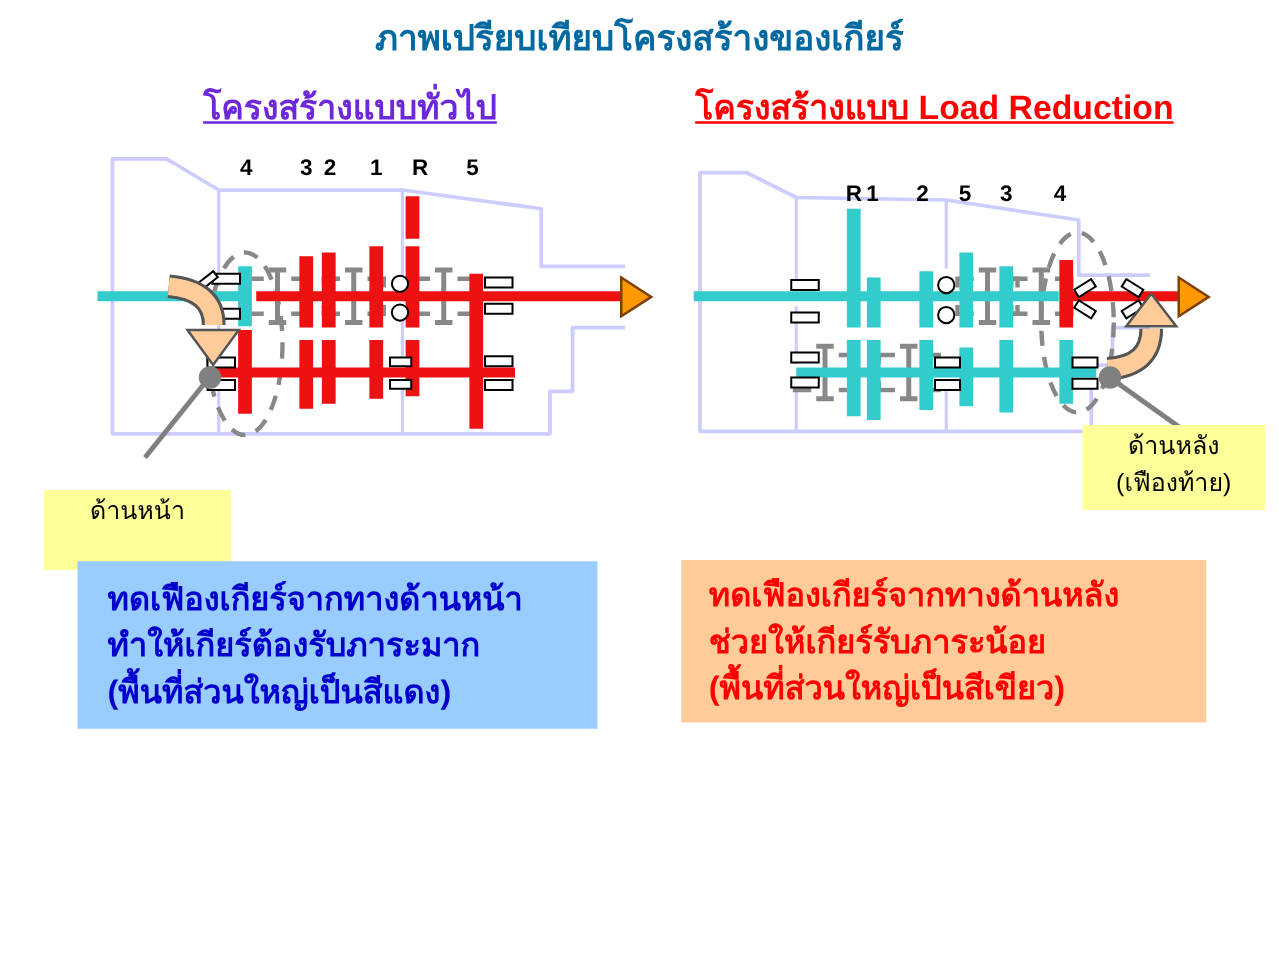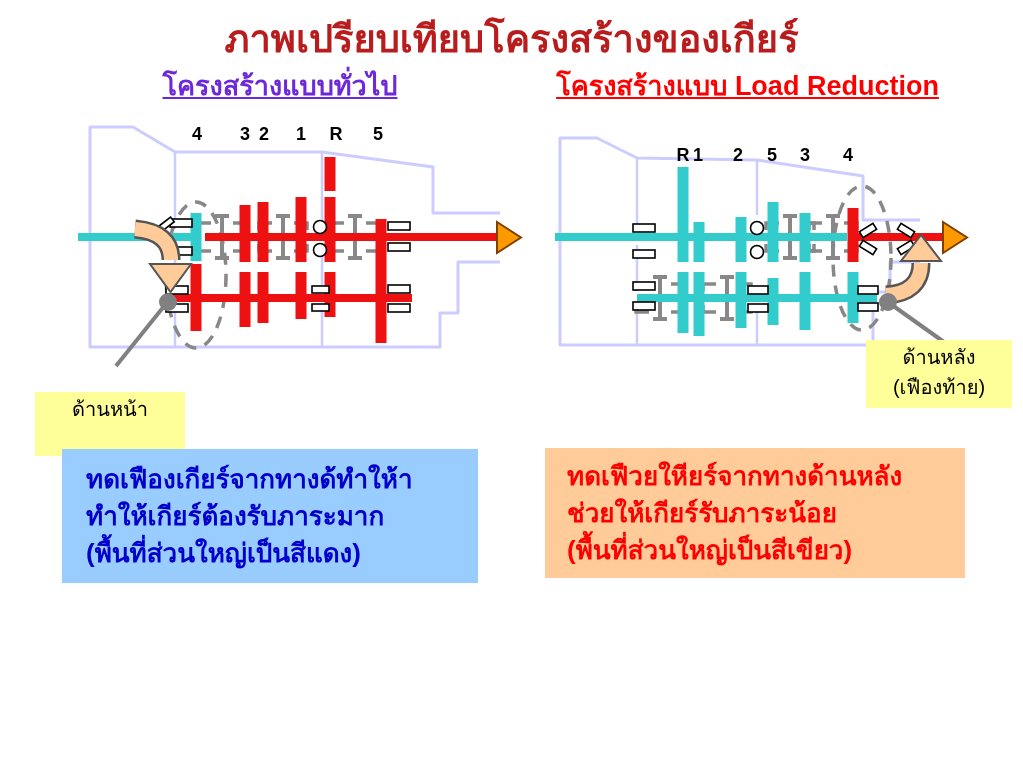--- a/index.html
+++ b/index.html
@@ -1,20 +1,20 @@
 <!DOCTYPE html>
 <html><head>
 <meta charset="utf-8">
 <style>
   html,body{margin:0;padding:0;background:#fff;}
   #slide{position:relative;width:1023px;height:768px;background:#ffffff;overflow:hidden;
          font-family:"Liberation Sans","DejaVu Sans",sans-serif;}
   #slide-title{position:absolute;left:0;top:8px;width:1023px;text-align:center;
          font-family:"Liberation Serif","DejaVu Serif",serif;
-         font-size:38px;font-weight:bold;color:#b91c1c;}
+         font-size:28px;font-weight:bold;color:#0369a1;}
   .heading{position:absolute;top:64px;font-size:27px;font-weight:bold;
          text-decoration:underline;text-align:center;white-space:nowrap;}
   #heading-left{left:100px;width:360px;}
   #heading-right{left:540px;width:415px;}
   #dsvg{position:absolute;left:0;top:0;}
   .callout{position:absolute;text-align:center;font-size:20px;line-height:30px;
          color:#000;padding-top:2px;overflow:hidden;}
   #callout-left{left:35px;top:364px;width:150px;height:62px;}
   #callout-right{left:866px;top:340px;width:146px;height:66px;}
   .note{position:absolute;font-size:26px;font-weight:bold;line-height:37px;overflow:hidden;}
@@ -198,22 +198,22 @@
 
   <div id="callout-left" class="callout" style="background: rgb(255, 255, 153); margin-top: 28px;">
     <div>ด้านหน้า</div>
   </div>
   <div id="callout-right" class="callout" style="background: rgb(255, 255, 153);">
     <div>ด้านหลัง</div>
     <div>(เฟืองท้าย)</div>
   </div>
 
   <div id="note-left" class="note" style="background: rgb(153, 204, 255); color: rgb(0, 0, 204);">
-    <div>ทดเฟืองเกียร์จากทางด้ทำให้า</div>
+    <div>ทดเฟืองเกียร์จากทางด้านหน้า</div>
     <div>ทำให้เกียร์ต้องรับภาระมาก</div>
     <div>(พื้นที่ส่วนใหญ่เป็นสีแดง)</div>
   </div>
   <div id="note-right" class="note" style="background: rgb(255, 204, 153); color: rgb(255, 0, 0);">
-    <div>ทดเฟืวยใหียร์จากทางด้านหลัง</div>
+    <div>ทดเฟืองเกียร์จากทางด้านหลัง</div>
     <div>ช่วยให้เกียร์รับภาระน้อย</div>
     <div>(พื้นที่ส่วนใหญ่เป็นสีเขียว)</div>
   </div>
 </div>
 
 </body></html>

